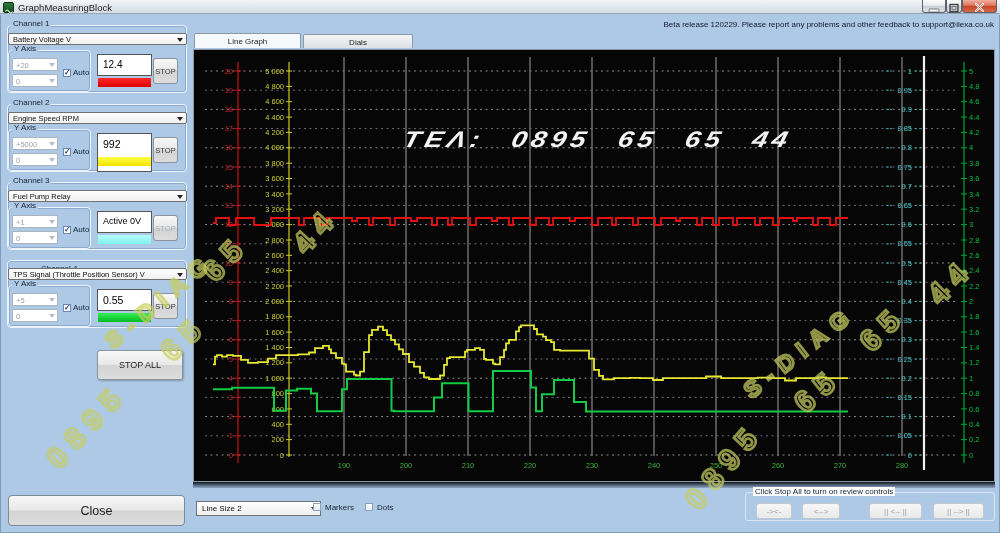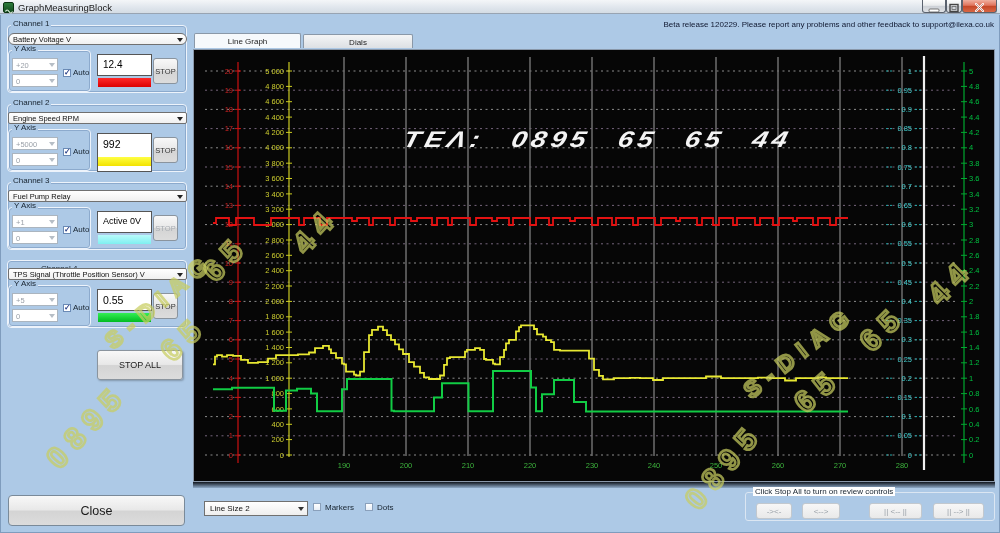--- a/index.html
+++ b/index.html
@@ -25,21 +25,21 @@
 .bar { position:absolute; }
 .btn { position:absolute; background:linear-gradient(#f8f8f8,#e8e8e8 48%,#d4d4d4 52%,#dcdcdc); border:1px solid #8a949e; border-radius:3px; font-size:7.5px; display:flex; align-items:center; justify-content:center; }
 #stopall { left:97px; top:350px; width:86px; height:30px; font-size:9px; color:#222; box-shadow:1px 1px 2px rgba(0,0,0,0.25); }
 #closebig { left:8px; top:495px; width:177px; height:31px; font-size:12.5px; color:#1a1a1a; border-color:#7a8a99; border-radius:4px; }
 #betatxt { position:absolute; right:6px; top:20px; font-size:8px; color:#101830; }
 .tab { position:absolute; top:33px; height:15px; border:1px solid #8a98a8; border-bottom:none; border-radius:2px 2px 0 0; font-size:8px; color:#222; text-align:center; padding-top:3px; }
 #tab1 { left:194px; width:107px; background:#f6f9fc; z-index:4; }
 #tab2 { left:303px; top:34px; height:14px; width:110px; background:linear-gradient(#f4f5f6,#dde0e4); }
 #tabpage { position:absolute; left:193px; top:49px; width:802px; height:433px; background:#060606; border:1px solid #8a98aa; }
 #pageshadow { position:absolute; left:193px; top:482px; width:802px; height:6px; background:linear-gradient(#10161e,#8fabc9); }
-#linesize { position:absolute; left:196px; top:501px; width:104px; height:15px; background:linear-gradient(#fff,#eee); border:1px solid #707070; font-size:8px; color:#111;margin-left:8px; }
+#linesize { position:absolute; left:196px; top:501px; width:125px; height:15px; background:linear-gradient(#fff,#eee); border:1px solid #707070; font-size:8px; color:#111; }
 #linesize span { position:absolute; left:5px; top:2px; }
 #linesize i { position:absolute; right:3px; top:5px; width:0; height:0; border-left:3.5px solid transparent; border-right:3.5px solid transparent; border-top:4.5px solid #333; }
 .cbx { position:absolute; width:8px; height:8px; background:linear-gradient(#fff,#e8eef6); border:1px solid #8aa0bb; }
 .cbxlbl { position:absolute; font-size:8px; color:#16222e; }
 #revgrp { position:absolute; left:745px; top:492px; width:250px; height:29px; border:1px solid #dbe6f2; border-radius:3px; }
 #revlbl { position:absolute; left:753px; top:487px; font-size:8px; color:#16222e; background:#ffffff; padding:0 2px; }
 .rbtn { position:absolute; top:503px; height:16px; background:linear-gradient(#f7f7f7,#e9e9e9); border:1px solid #c2c8ce; border-radius:3px; font-size:8px; color:#9aa1a8; display:flex; align-items:center; justify-content:center; }
 .wm { position:absolute; font-size:30px; font-weight:bold; letter-spacing:9px; color:transparent; -webkit-text-stroke:2.7px rgba(200,205,95,0.72); transform-origin:center; white-space:nowrap; z-index:50; }
 
 </style></head>
@@ -58,21 +58,21 @@
       </svg></div>
   <div class="winbtn" id="closebtn" style="left:962px;width:35px;"><svg width="33" height="12">
         <path d="M13 2 L20 9 M20 2 L13 9" stroke="#fff" stroke-width="2" stroke-linecap="round"></path>
         <path d="M13 2 L20 9 M20 2 L13 9" stroke="#803020" stroke-width="0.5"></path>
       </svg></div>
 </div>
 <div id="client"></div>
 
 <div class="grp" style="left:7px;top:25px;width:180px;height:68px;"></div>
 <div class="grplbl" style="left:11px;top:19px;">Channel 1</div>
-<div class="combo" style="left:8px;top:33px;width:179px;height:12px;border-radius:6px;">
+<div class="combo" style="left:8px;top:33px;width:179px;height:12px;">
     <span>Battery Voltage  V</span>
     <i></i>
   </div>
 <div class="grp" style="left:8px;top:50px;width:83px;height:42px;"></div>
 <div class="grplbl" style="left:12px;top:44px;">Y Axis</div>
 <div class="spin" style="left:12px;top:58px;">
     <span>+20</span>
     <i></i>
   </div>
 <div class="spin" style="left:12px;top:74px;">

